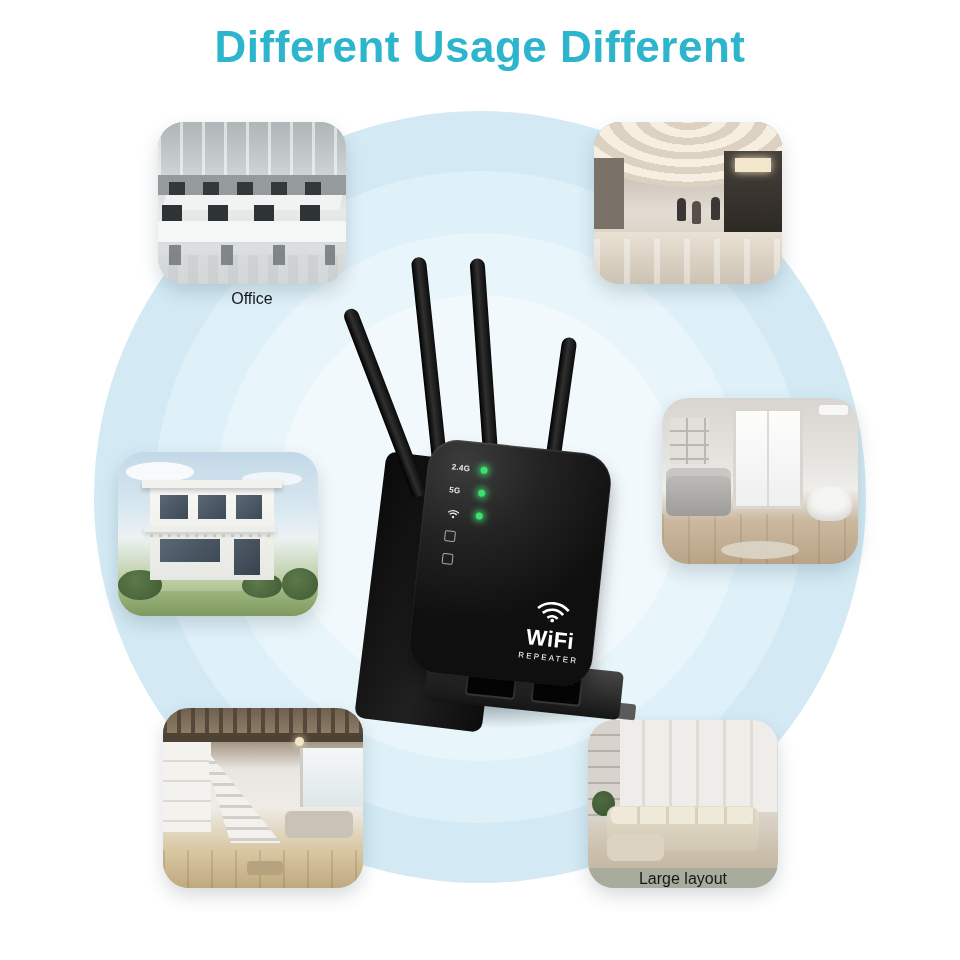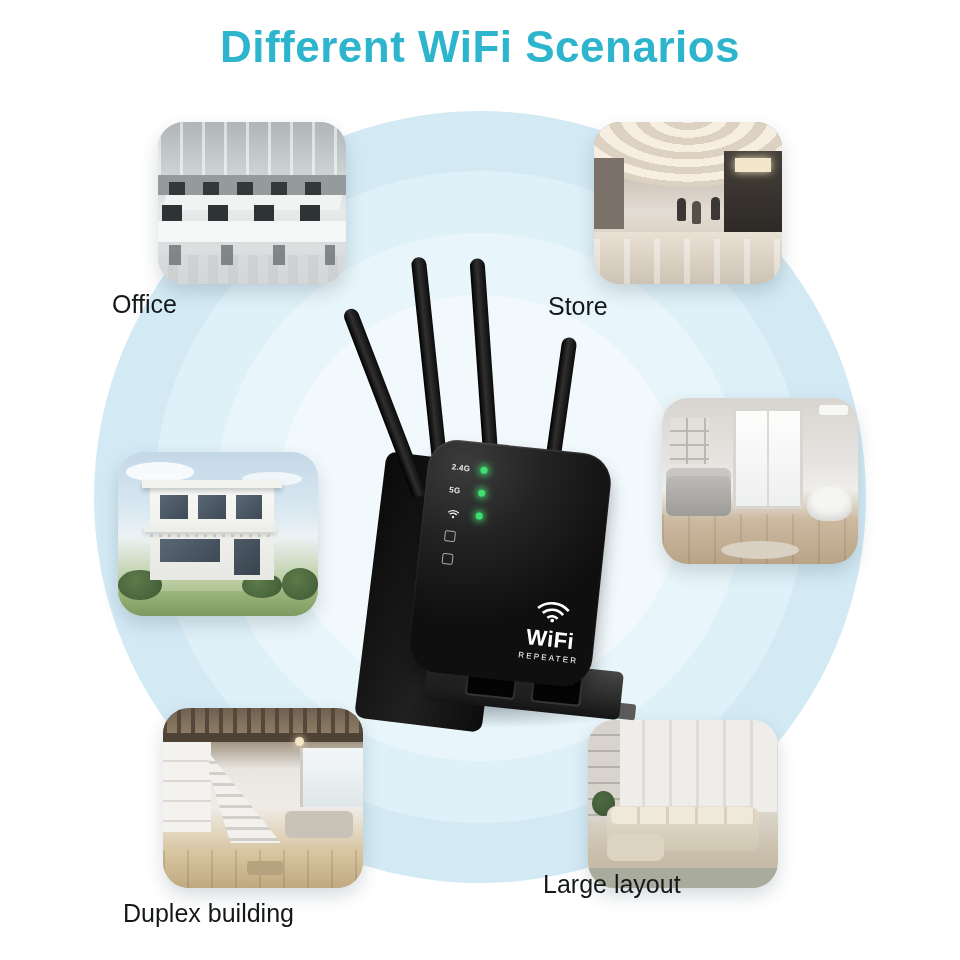--- a/index.html
+++ b/index.html
@@ -21,21 +21,21 @@
   .card{position:absolute;border-radius:26px;overflow:hidden;
         box-shadow:0 8px 18px rgba(40,60,70,.18);z-index:2;}
   .card>div{position:absolute;}
   .card-office{left:158px;top:122px;width:188px;height:162px;}
   .card-store {left:594px;top:122px;width:188px;height:162px;}
   .card-house {left:118px;top:452px;width:200px;height:164px;}
   .card-apt   {left:662px;top:398px;width:196px;height:166px;}
   .card-duplex{left:163px;top:708px;width:200px;height:180px;}
   .card-large {left:588px;top:720px;width:190px;height:168px;}
 
-  .caption{position:absolute;width:280px;text-align:left;font-size:25px;
+  .caption{position:absolute;width:280px;text-align:center;font-size:16px;
            color:var(--label,#15181a);font-weight:500;z-index:2;}
   .cap-office{left:112px;top:290px;}
   .cap-store {left:548px;top:292px;}
   .cap-house {left:78px; top:624px;}
   .cap-apt   {left:615px;top:572px;}
   .cap-duplex{left:123px;top:899px;}
   .cap-large {left:543px;top:870px;}
 
   
   .ph-office{background:linear-gradient(180deg,#bcc2c4 0%,#ccd1d2 30%,#e8eaea 55%,#dcdfdf 78%,#cfd3d3 100%);}
@@ -182,21 +182,21 @@
 </head>
 <body>
 
 <div class="canvas">
 
   <div class="ring ring1"></div>
   <div class="ring ring2"></div>
   <div class="ring ring3"></div>
   <div class="ring ring4"></div>
 
-  <h1 class="title">Different WiFi Scenarios</h1>
+  <h1 class="title">Different Usage Different</h1>
 
   <div class="card card-office ph-office">
     <div class="o-ceiling"></div>
     <div class="o-wall"></div>
     <div class="o-floor"></div>
     <div class="o-mons1"></div>
     <div class="o-desk1"></div>
     <div class="o-mons2"></div>
     <div class="o-desk2"></div>
     <div class="o-chairs"></div>
@@ -207,21 +207,20 @@
     <div class="s-ceil"></div>
     <div class="s-shop-l"></div>
     <div class="s-shop-r"></div>
     <div class="s-sign"></div>
     <div class="s-floor"></div>
     <div class="s-ref"></div>
     <div class="s-p s-p1"></div>
     <div class="s-p s-p2"></div>
     <div class="s-p s-p3"></div>
   </div>
-  <div class="caption cap-store">Store</div>
 
   <div class="card card-house ph-house">
     <div class="h-cloud h-cloud1"></div>
     <div class="h-cloud h-cloud2"></div>
     <div class="h-lawn"></div>
     <div class="h-bush h-bush1"></div>
     <div class="h-bush h-bush2"></div>
     <div class="h-bush h-bush3"></div>
     <div class="h-body"></div>
     <div class="h-slab1"></div>
@@ -250,21 +249,20 @@
     <div class="d-rail"></div>
     <div class="d-loft"></div>
     <div class="d-wall-l"></div>
     <div class="d-window"></div>
     <div class="d-stairs"></div>
     <div class="d-sofa"></div>
     <div class="d-floor"></div>
     <div class="d-table"></div>
     <div class="d-lamp"></div>
   </div>
-  <div class="caption cap-duplex">Duplex building</div>
 
   <div class="card card-large ph-large">
     <div class="l-ward"></div>
     <div class="l-shelf"></div>
     <div class="l-plant"></div>
     <div class="l-rug"></div>
     <div class="l-sofa"></div>
     <div class="l-cush"></div>
     <div class="l-chaise"></div>
   </div>

